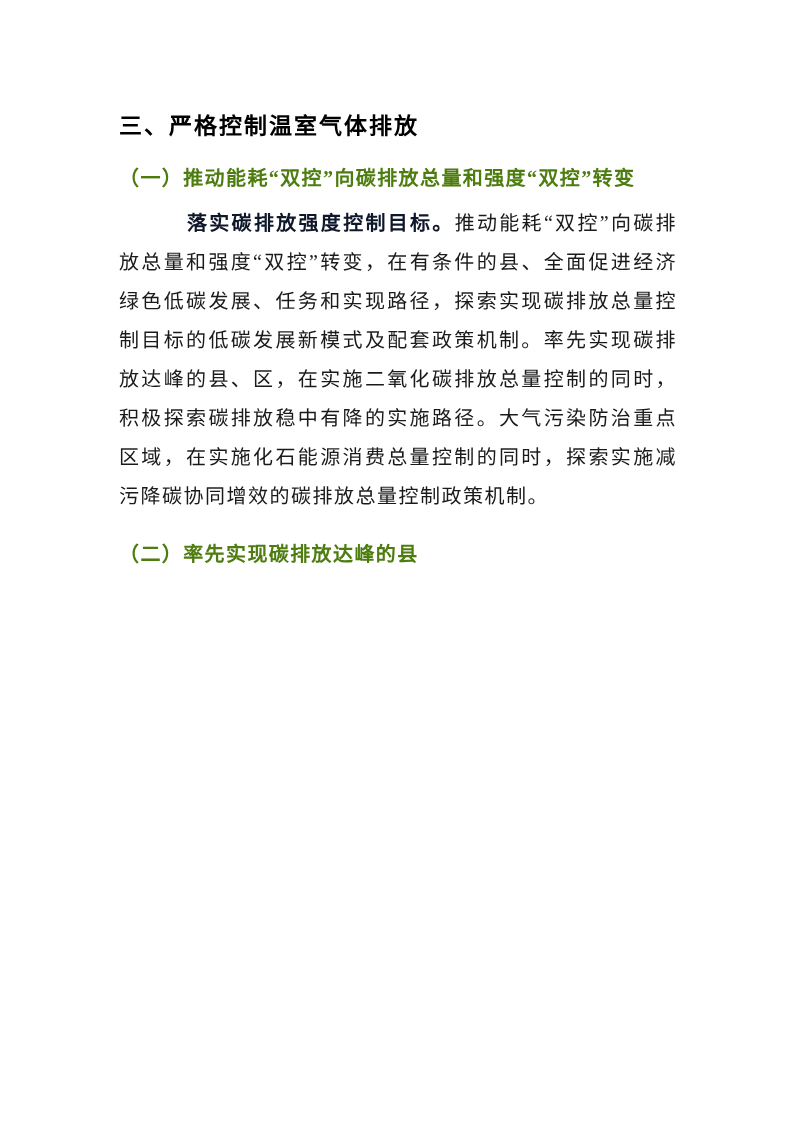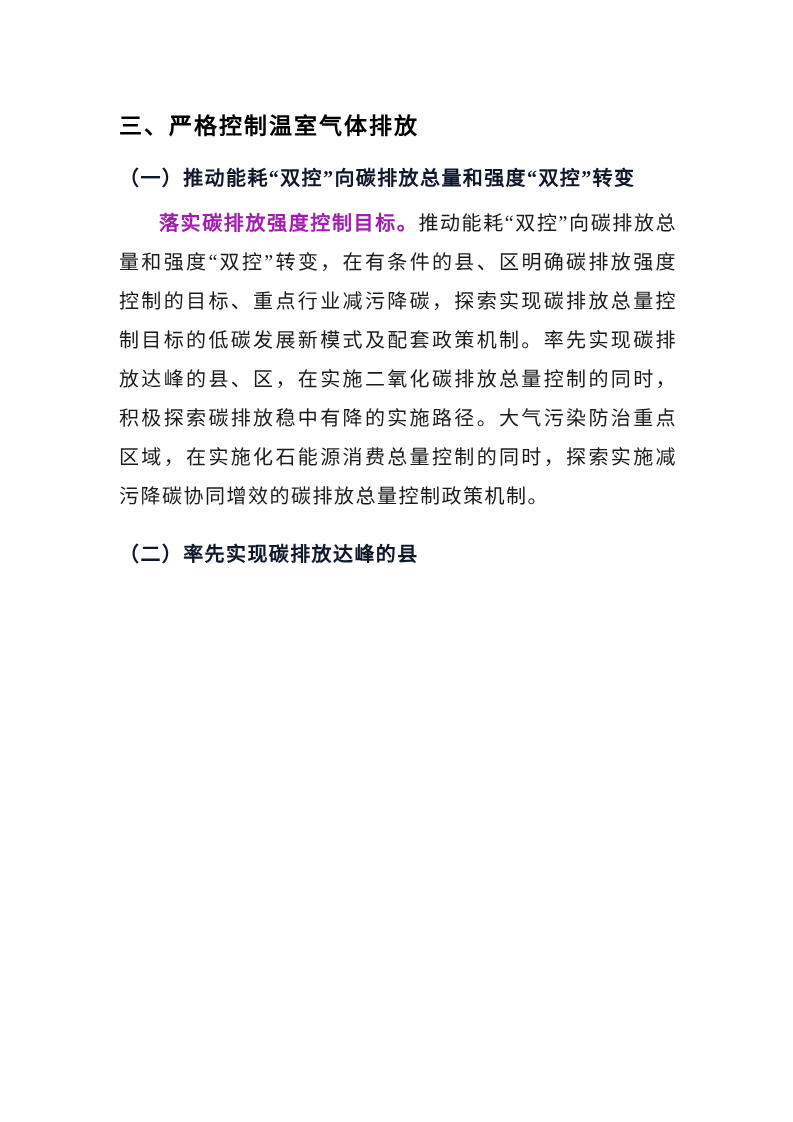--- a/index.html
+++ b/index.html
@@ -32,34 +32,35 @@
     color: #000000;
   }
   .subsection-heading {
     font-family: "Liberation Serif", serif;
     font-weight: bold;
     font-size: 20px;
     line-height: 28px;
     letter-spacing: 1.4px;
     margin: 24px 0 12px 0;
     text-align: justify;
-    color: #0f172a;
+    color: #4d7c0f;
   }
   .para {
     font-size: 20px;
     line-height: 39px;
     letter-spacing: 1.5px;
     margin: 0;
     text-indent: 2em;
     text-align: justify;
     color: #1a1a1a;
   }
   .para .lead {
     font-weight: bold;
-    color: #a21caf;
+    color: #0f172a;
+    margin-left: 28px;
   }
   .page-number {
     position: absolute;
     left: 0;
     right: 0;
     top: 1024px;
     text-align: center;
     font-family: "Liberation Serif", serif;
     font-size: 14px;
     color: #7f1d1d;
@@ -69,21 +70,21 @@
 <body>
 
 <div class="page">
   <div class="content">
 
     <h1 class="section-heading">三、严格控制温室气体排放</h1>
 
     <section>
       <h2 class="subsection-heading">（一）推动能耗“双控”向碳排放总量和强度“双控”转变</h2>
 
-      <p class="para"><span class="lead">落实碳排放强度控制目标。</span><span>推动能耗“双控”向碳排放总量和强度“双控”转变，在有条件的县、区明确碳排放强度控制的目标、重点行业减污降碳，探索实现碳排放总量控制目标的低碳发展新模式及配套政策机制。率先实现碳排放达峰的县、区，在实施二氧化碳排放总量控制的同时，积极探索碳排放稳中有降的实施路径。大气污染防治重点区域，在实施化石能源消费总量控制的同时，探索实施减污降碳协同增效的碳排放总量控制政策机制。</span></p>
+      <p class="para"><span class="lead">落实碳排放强度控制目标。</span><span>推动能耗“双控”向碳排放总量和强度“双控”转变，在有条件的县、全面促进经济绿色低碳发展、任务和实现路径，探索实现碳排放总量控制目标的低碳发展新模式及配套政策机制。率先实现碳排放达峰的县、区，在实施二氧化碳排放总量控制的同时，积极探索碳排放稳中有降的实施路径。大气污染防治重点区域，在实施化石能源消费总量控制的同时，探索实施减污降碳协同增效的碳排放总量控制政策机制。</span></p>
 
     </section>
 
     <section>
       <h2 class="subsection-heading">（二）率先实现碳排放达峰的县</h2>
 
     </section>
 
   </div>
 

